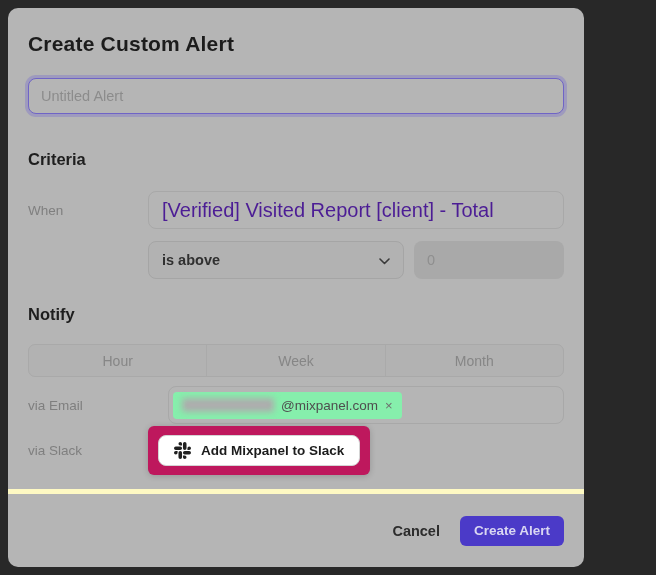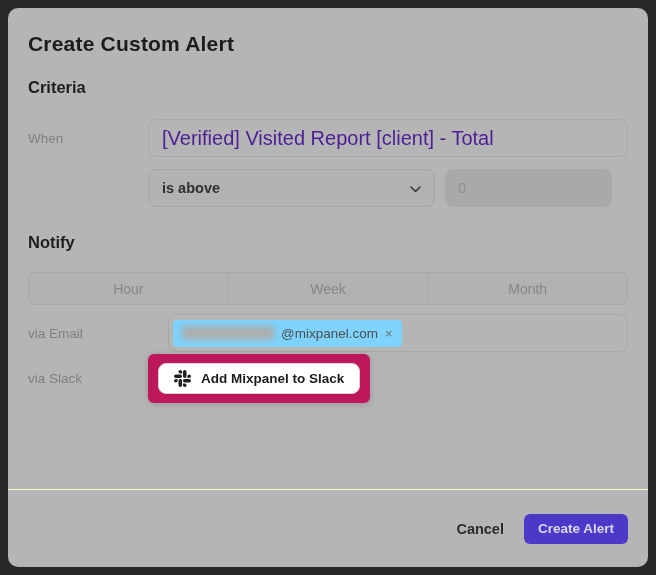--- a/index.html
+++ b/index.html
@@ -6,21 +6,21 @@
   html, body { width: 656px; height: 575px; }
   body {
     background: #282828;
     font-family: "Liberation Sans", "DejaVu Sans", sans-serif;
     position: relative;
     overflow: hidden;
   }
   .modal {
     position: absolute;
     left: 8px; top: 8px;
-    width: 640px; height: 559px;
+    width: 576px; height: 559px;
     background: #b5b5b5;
     border-radius: 10px;
     display: flex;
     flex-direction: column;
   }
   .modal-body { padding: 24px 20px 0 20px; flex: 1; }
 
   h1.title {
     font-size: 21px;
     font-weight: bold;
@@ -139,21 +139,21 @@
     border-radius: 8px;
     display: flex;
     align-items: center;
     padding: 0 4px;
   }
   .email-chip {
     display: inline-flex;
     align-items: center;
     gap: 7px;
     height: 27px;
-    background: #7dd3fc;
+    background: #86efac;
     border-radius: 4px;
     padding: 0 9px;
     font-size: 13.5px;
     color: #4e4e4e;
   }
   .blur-blob {
     width: 92px;
     height: 14px;
     background: #adadad;
     border-radius: 2px;
@@ -180,21 +180,21 @@
     font-family: inherit;
     font-size: 13.5px;
     font-weight: bold;
     color: #1c1c1c;
     cursor: pointer;
   }
   .slack-btn svg { width: 17px; height: 17px; }
 
   .footer {
     margin-top: 14px;
-    border-top: 1px solid #fef9c3;
+    border-top: 5px solid #fef9c3;
     height: 78px;
     display: flex;
     align-items: center;
     justify-content: flex-end;
     padding: 0 20px;
     gap: 20px;
   }
   .cancel-btn {
     background: none;
     border: none;
@@ -219,20 +219,21 @@
   .chev { margin-left: auto; }
 </style>
 </head>
 <body>
 
 <div class="modal">
   <div class="modal-body">
 
     <h1 class="title">Create Custom Alert</h1>
 
+    <input class="name-input" type="text" placeholder="Untitled Alert" style="">
 
     <h2 class="section">Criteria</h2>
 
     <div class="row when-row">
       <div class="row-label">When</div>
       <div class="when-input">
         <span>[Verified] Visited Report [client] - Total</span>
       </div>
     </div>
 

